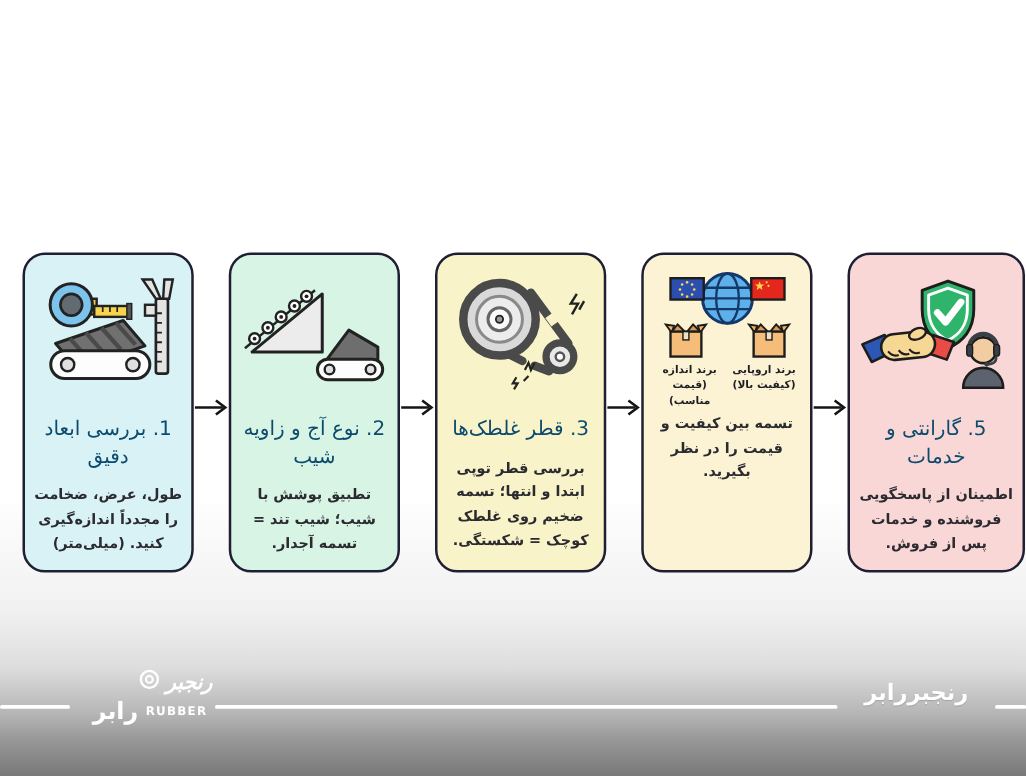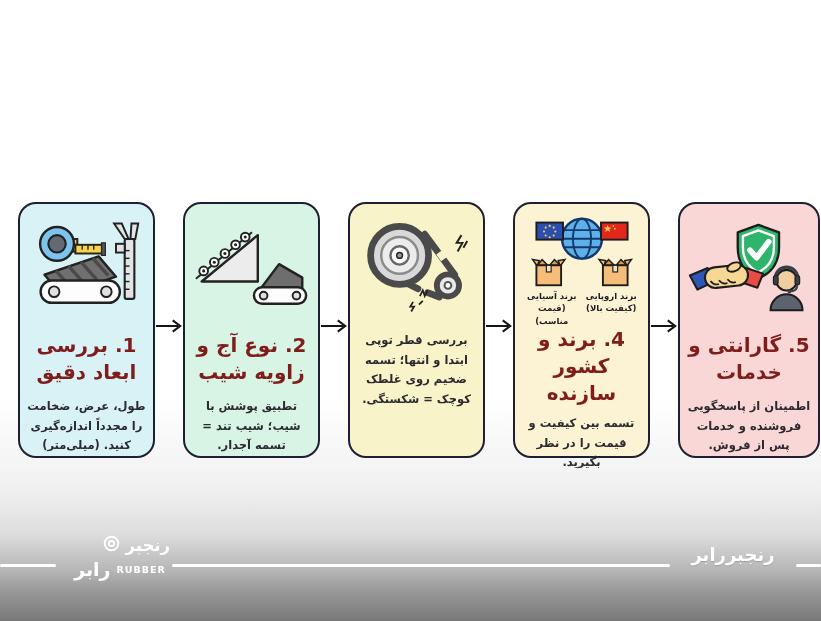--- a/index.html
+++ b/index.html
@@ -13,42 +13,42 @@
   .card {
     height:256px; border:2px solid #1f1f33; border-radius:18px;
     display:flex; flex-direction:column; align-items:center;
     padding:8px 7px 10px 7px; flex:0 0 auto;
   }
   .card-1,.card-2,.card-3,.card-4 { width:137px; }
   .card-5 { width:142px; }
   .card-icon { height:104px; display:flex; align-items:center; justify-content:center; margin-top:4px; flex:0 0 auto; }
   .card-4 .card-icon { height:72px; }
   .card-title {
-    direction:rtl; text-align:center; font-weight:bold; font-size:20px;
-    line-height:1.35; color:#7f1d1d; margin-top:12px;
+    direction:rtl; text-align:center; font-weight:normal; font-size:16px;
+    line-height:1.35; color:#0c4a6e; margin-top:12px;
   }
   .card-body {
     direction:rtl; text-align:center; font-weight:bold; font-size:11.5px;
     line-height:1.7; color:#2a2a30; margin-top:11px;
   }
   .box-labels {
     direction:rtl; display:flex; justify-content:space-between; width:100%;
     margin-top:2px; height:32px;
   }
   .box-label {
     width:50%; text-align:center; direction:rtl;
     font-size:8.5px; font-weight:bold; color:#1d1d24; line-height:1.45;
   }
   .arrow-cell { flex:1 1 auto; display:flex; justify-content:center; align-items:flex-start; padding-top:116px; }
   .footer-rule { position:absolute; top:564px; height:3px; background:#ffffff; border-radius:2px; }
   .rule-left  { left:0;   width:56px; }
   .rule-mid   { left:172px; width:498px; }
   .rule-right { left:796px; width:25px; }
   .brand-logo { position:absolute; left:70px; top:535px; width:100px; color:#ffffff; }
-  .brand-row1 { display:flex; justify-content:flex-end; align-items:center; gap:5px; }
+  .brand-row1 { display:flex; justify-content:flex-end; align-items:center; gap:5px;font-style:italic; }
   .brand-name-fa { font-size:16.5px; font-weight:bold; direction:rtl; line-height:1.2; }
   .brand-row2 { display:flex; justify-content:center; align-items:center; gap:6px; margin-top:2px; }
   .brand-name-fa2 { font-size:19px; font-weight:bold; direction:rtl; }
   .brand-name-en { font-size:9.5px; font-weight:bold; letter-spacing:1px; }
   .brand-wordmark {
     position:absolute; left:668px; top:544px; width:130px; text-align:center;
     color:#ffffff; font-size:18px; font-weight:bold; direction:rtl; line-height:1.2;
     text-shadow:0 1px 1px rgba(0,0,0,0.15);
   }
 </style>
@@ -144,20 +144,21 @@
         <circle cx="42" cy="37" r="3" fill="#9a9a9a" stroke="#222" stroke-width="1.5"></circle>
         <circle cx="92" cy="68" r="11.5" fill="#e8e8e8" stroke="#4a4a4a" stroke-width="6"></circle>
         <circle cx="92" cy="68" r="3.5" fill="#fff" stroke="#555" stroke-width="2"></circle>
         <polyline points="106,16 101,24 107,24 102,33" stroke="#222" stroke-width="2" fill="none"></polyline>
         <line x1="112" y1="22" x2="108" y2="29" stroke="#222" stroke-width="2"></line>
         <polyline points="63,79 66,73 68,79 71,73" stroke="#222" stroke-width="1.8" fill="none"></polyline>
         <polyline points="56,85 53,90 57,90 54,95" stroke="#222" stroke-width="1.8" fill="none"></polyline>
         <line x1="62" y1="88" x2="66" y2="84" stroke="#222" stroke-width="1.8"></line>
       </svg>
     </span>
+    <div class="card-title">3. قطر غلطک‌ها</div>
     <div class="card-body">بررسی قطر توپی ابتدا و انتها؛ تسمه ضخیم روی غلطک کوچک = شکستگی.</div>
   </div>
 
   <div class="arrow-cell">
     <svg width="28" height="16" viewBox="0 0 30 16">
       <line x1="1" y1="8" x2="25" y2="8" stroke="#151515" stroke-width="2.2"></line>
       <polyline points="19,2 27,8 19,14" fill="none" stroke="#151515" stroke-width="2.2"></polyline>
     </svg>
   </div>
 
@@ -201,25 +202,24 @@
           <rect x="10.5" y="0" width="5" height="7" fill="#efe3c4" stroke="#1d1d1d" stroke-width="1.2"></rect>
         </g>
       </svg>
     </span>
     <div class="box-labels">
       <div class="box-label">
         <div>برند اروپایی</div>
         <div>(کیفیت بالا)</div>
       </div>
       <div class="box-label">
-        <div>برند آسیایی</div>
+        <div>برند اندازه</div>
         <div>(قیمت مناسب)</div>
       </div>
     </div>
-    <div class="card-title" style="margin-top:4px;">4. برند و کشور سازنده</div>
     <div class="card-body" style="margin-top:7px;">تسمه بین کیفیت و قیمت را در نظر بگیرید.</div>
   </div>
 
   <div class="arrow-cell">
     <svg width="28" height="16" viewBox="0 0 30 16">
       <line x1="1" y1="8" x2="25" y2="8" stroke="#151515" stroke-width="2.2"></line>
       <polyline points="19,2 27,8 19,14" fill="none" stroke="#151515" stroke-width="2.2"></polyline>
     </svg>
   </div>
 

